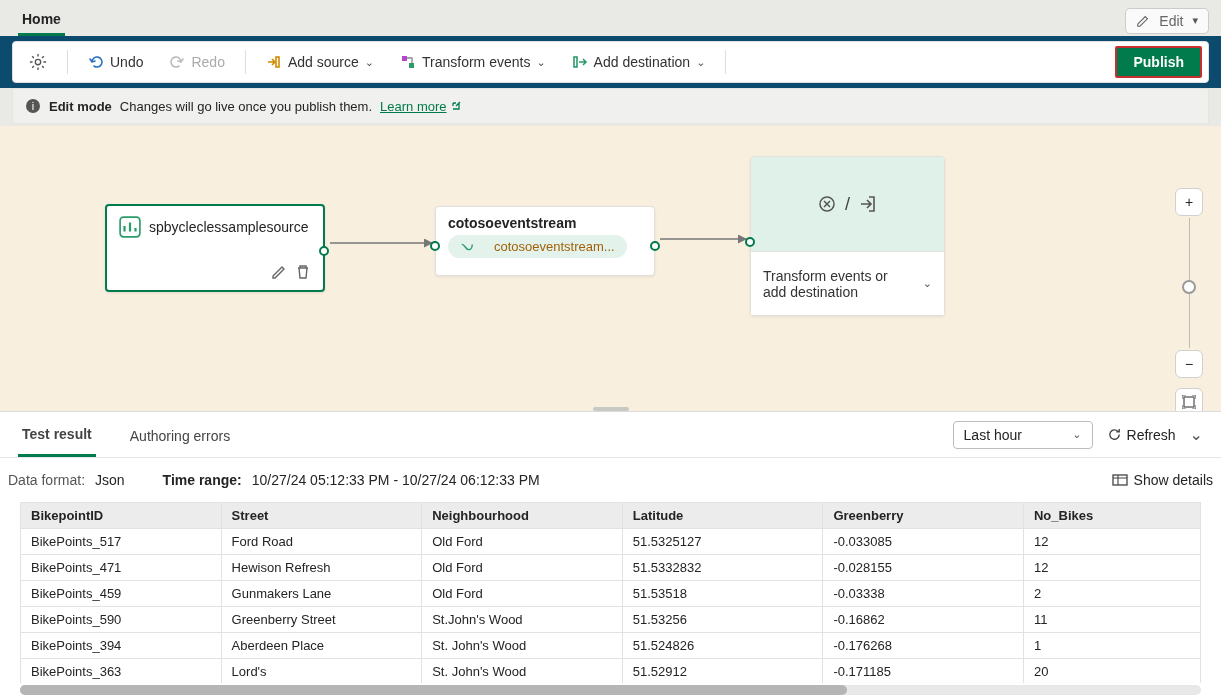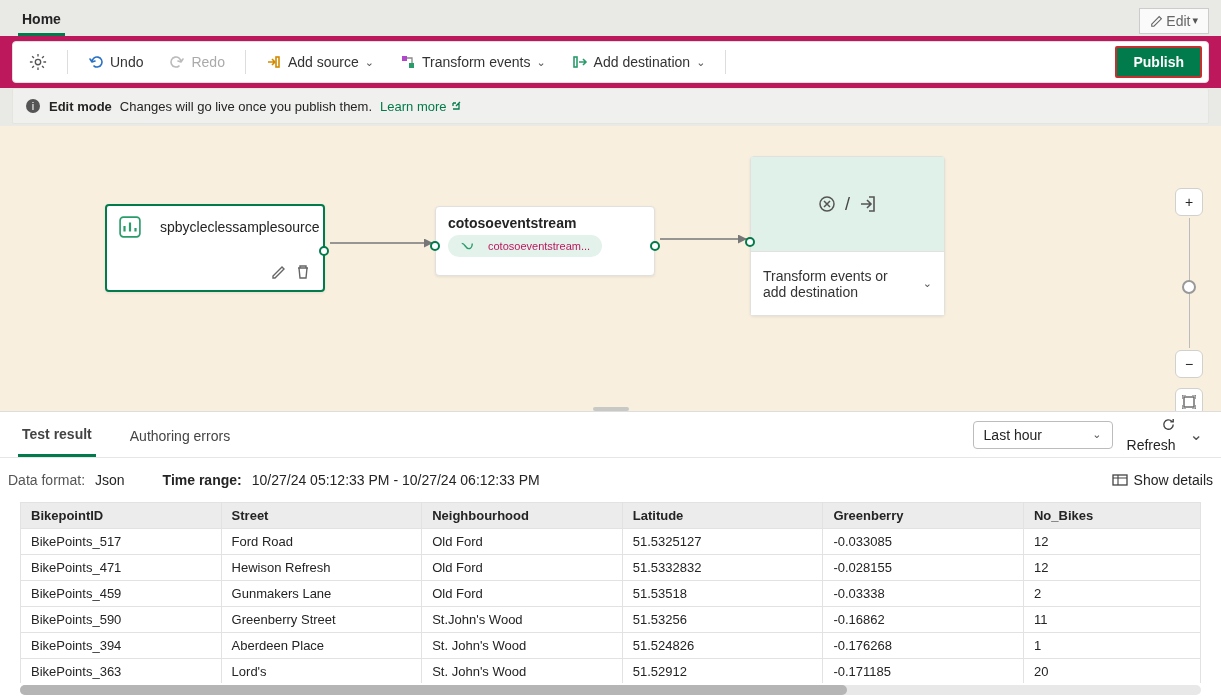--- a/index.html
+++ b/index.html
@@ -4,51 +4,51 @@
 <style>
 * { box-sizing: border-box; margin: 0; padding: 0; }
 body { font-family: "Segoe UI", Arial, sans-serif; font-size: 14px; color: #242424; background: #f0f0f0; width: 1221px; height: 699px; overflow: hidden; }
 
 .app { width: 100%; height: 100%; background: #e9e9e6; display: flex; flex-direction: column; }
 
 
 .topbar { display: flex; align-items: center; justify-content: space-between; padding: 5px 12px 0 18px; background: #e9e9e6; }
 .tabholder { display: flex; }
 .toptab { font-weight: 600; font-size: 14px; padding: 6px 4px; border-bottom: 3px solid #027b4c; }
-.edit-dd { display: flex; align-items: center; gap: 2px; border: 1px solid #ccc; border-radius: 0; background: #fafafa; padding: 4px 10px; color: #666; cursor: pointer; }
-
-
-.toolbar-wrap { padding: 5px 12px; background: #be185d; position: relative; }
+.edit-dd { display: flex; align-items: center; gap: 9px; border: 1px solid #ccc; border-radius: 5px; background: #fafafa; padding: 4px 10px; color: #666; cursor: pointer; }
+
+
+.toolbar-wrap { padding: 5px 12px; background: #0c4a6e; position: relative; }
 .toolbar { display: flex; align-items: center; background: #fff; border: 1px solid #e0e0e0; border-radius: 4px; padding: 4px 6px; gap: 6px; }
 .tb-btn { display: flex; align-items: center; gap: 6px; padding: 6px 10px; border-radius: 4px; cursor: pointer; color: #333; }
 .tb-sep { width: 1px; height: 24px; background: #ddd; margin: 0 4px; }
 .tb-disabled { color: #aaa; cursor: default; }
 .publish { margin-left: auto; background: #027b4c; border: 2px solid #c62f2f; border-radius: 2px; color: #fff; font-weight: 600; padding: 6px 16px; cursor: pointer; }
 
 
 .icon { display: inline-flex; align-items: center; justify-content: center; }
 .chev { font-size: 11px; color: #555; }
 
 
 .infobar { display: flex; align-items: center; gap: 8px; background: #f0f0ee; border: 1px solid #e4e4e0; margin: 0 12px; padding: 9px 12px; font-size: 13px; border-radius: 2px; }
 .infobar .em { font-weight: 600; }
-.infobar .link { color: #027b4c; cursor: pointer; display: inline-flex; align-items: center; gap: 3px; }
+.infobar .link { color: #027b4c; text-decoration: underline; cursor: pointer; display: inline-flex; align-items: center; gap: 3px; }
 
 
 .canvas { position: relative; flex: 0 0 285px; background: #f8efdf; margin-top: 2px; overflow: hidden; }
 .node { position: absolute; background: #fff; border: 1px solid #e2e0dd; border-radius: 4px; box-shadow: 0 1px 3px rgba(0,0,0,.08); }
 .node-src { left: 105px; top: 78px; width: 220px; height: 88px; border: 2px solid #027b4c; display: flex; flex-direction: column; padding: 10px 12px; }
-.node-src .row1 { display: flex; align-items: center; gap: 19px; font-weight: 400; }
+.node-src .row1 { display: flex; align-items: center; gap: 8px; font-weight: 400; }
 .node-src .editrow { display: flex; gap: 8px; justify-content: flex-end; margin-top: auto; }
 .port { width: 10px; height: 10px; border: 2px solid #027b4c; border-radius: 50%; background: #fff; position: absolute; }
 .node-src .port-r { right: -6px; top: 40px; }
 
 .node-mid { left: 435px; top: 80px; width: 220px; height: 70px; padding: 8px 12px; }
 .node-mid .title { font-weight: 600; margin-bottom: 4px; }
-.pill { display: inline-flex; align-items: center; gap: 14px; background: #e4f2ec; color: #be185d; border-radius: 14px; padding: 4px 12px; font-size: 11px; }
+.pill { display: inline-flex; align-items: center; gap: 20px; background: #e4f2ec; color: #a16207; border-radius: 14px; padding: 4px 12px; font-size: 13px; }
 .node-mid .port-l { left: -6px; top: 34px; }
 .node-mid .port-r { right: -6px; top: 34px; }
 
 .node-dst { left: 750px; top: 30px; width: 195px; height: 160px; display: flex; flex-direction: column; }
 .node-dst .top { background: #dff1e8; flex: 0 0 95px; display: flex; align-items: center; justify-content: center; gap: 8px; font-size: 18px; color: #444; border-bottom: 1px solid #e3e0dd; }
 .node-dst .bot { background: #fff; flex: 1; display: flex; align-items: center; justify-content: space-between; padding: 8px 12px; font-size: 14px; font-weight: 400; color: #333; }
 .node-dst .port-l { left: -6px; top: 80px; }
 
 .zoomctl { position: absolute; right: 18px; top: 60px; display: flex; flex-direction: column; align-items: center; gap: 0; }
 .zbtn { width: 28px; height: 28px; border: 1px solid #d0d0cc; border-radius: 6px; background: #fff; display: flex; align-items: center; justify-content: center; margin: 2px 0; cursor: pointer; }
@@ -59,21 +59,21 @@
 
 .drag-handle { width: 36px; height: 4px; background: #c8c8c4; border-radius: 2px; position: absolute; bottom: 0; left: 50%; transform: translateX(-50%); }
 
 
 .bottom { flex: 1; background: #fff; border-top: 1px solid #ddd; display: flex; flex-direction: column; overflow: hidden; }
 .btabs { display: flex; align-items: center; padding: 0 18px; border-bottom: 1px solid #e6e6e6; gap: 30px; }
 .btab { padding: 14px 4px 12px; color: #444; cursor: pointer; }
 .btab.active { font-weight: 600; border-bottom: 3px solid #027b4c; }
 .btool { margin-left: auto; display: flex; align-items: center; gap: 14px; }
 .selbox { display: flex; align-items: center; justify-content: space-between; border: 1px solid #bcbcbc; border-radius: 4px; padding: 5px 10px; width: 140px; cursor: pointer; margin-left: 14px; }
-.refresh { display: flex; align-items: flex-end; gap: 5px; cursor: pointer; flex-direction: column; }
+.refresh { display: flex; align-items: center; gap: 5px; cursor: pointer; }
 
 .meta-row { display: flex; align-items: center; gap: 10px; padding: 14px 8px; }
 .meta-row .lbl { color: #555; }
 .meta-row .showdet { margin-left: auto; display: flex; align-items: center; gap: 6px; cursor: pointer; }
 
 .tablewrap { flex: 1; overflow: auto; padding: 0 20px 4px 20px; }
 table { border-collapse: collapse; width: 100%; table-layout: fixed; }
 th, td { text-align: left; padding: 5px 10px; border: 1px solid #e2e2e2; font-size: 13px; white-space: nowrap; overflow: hidden; }
 th { background: #ececec; font-weight: 600; }
 tbody tr:nth-child(odd) { background: #fff; }

